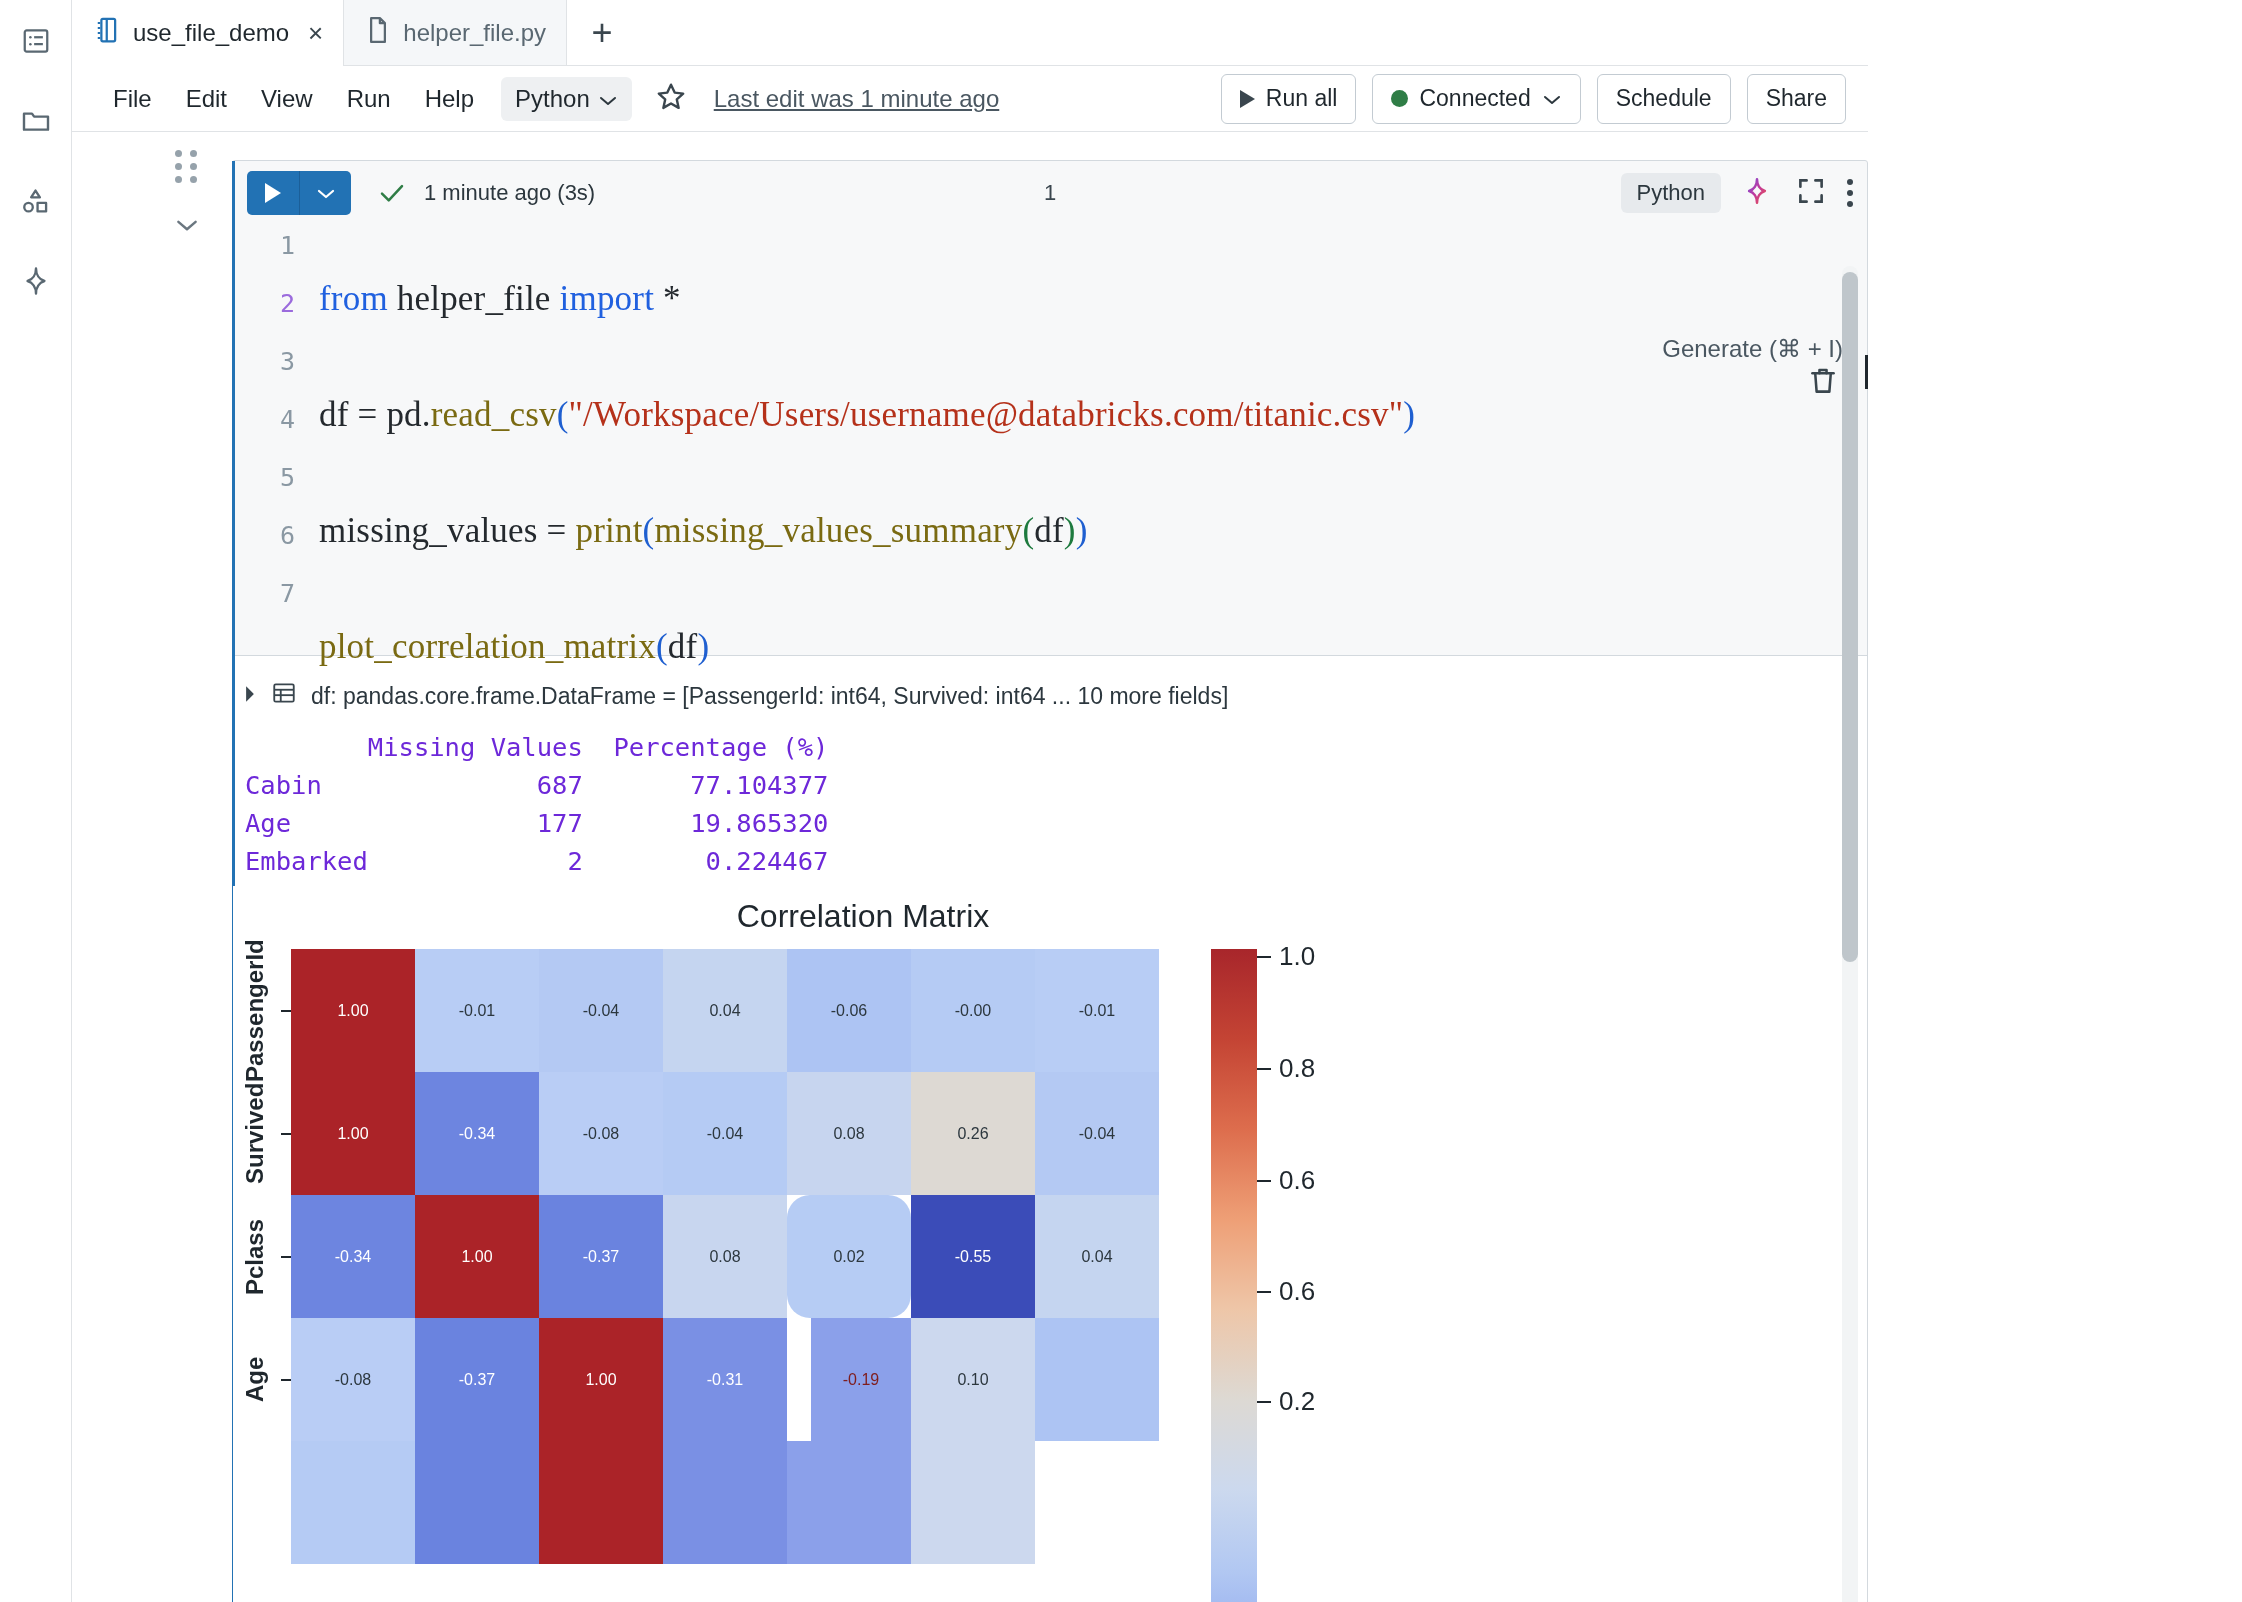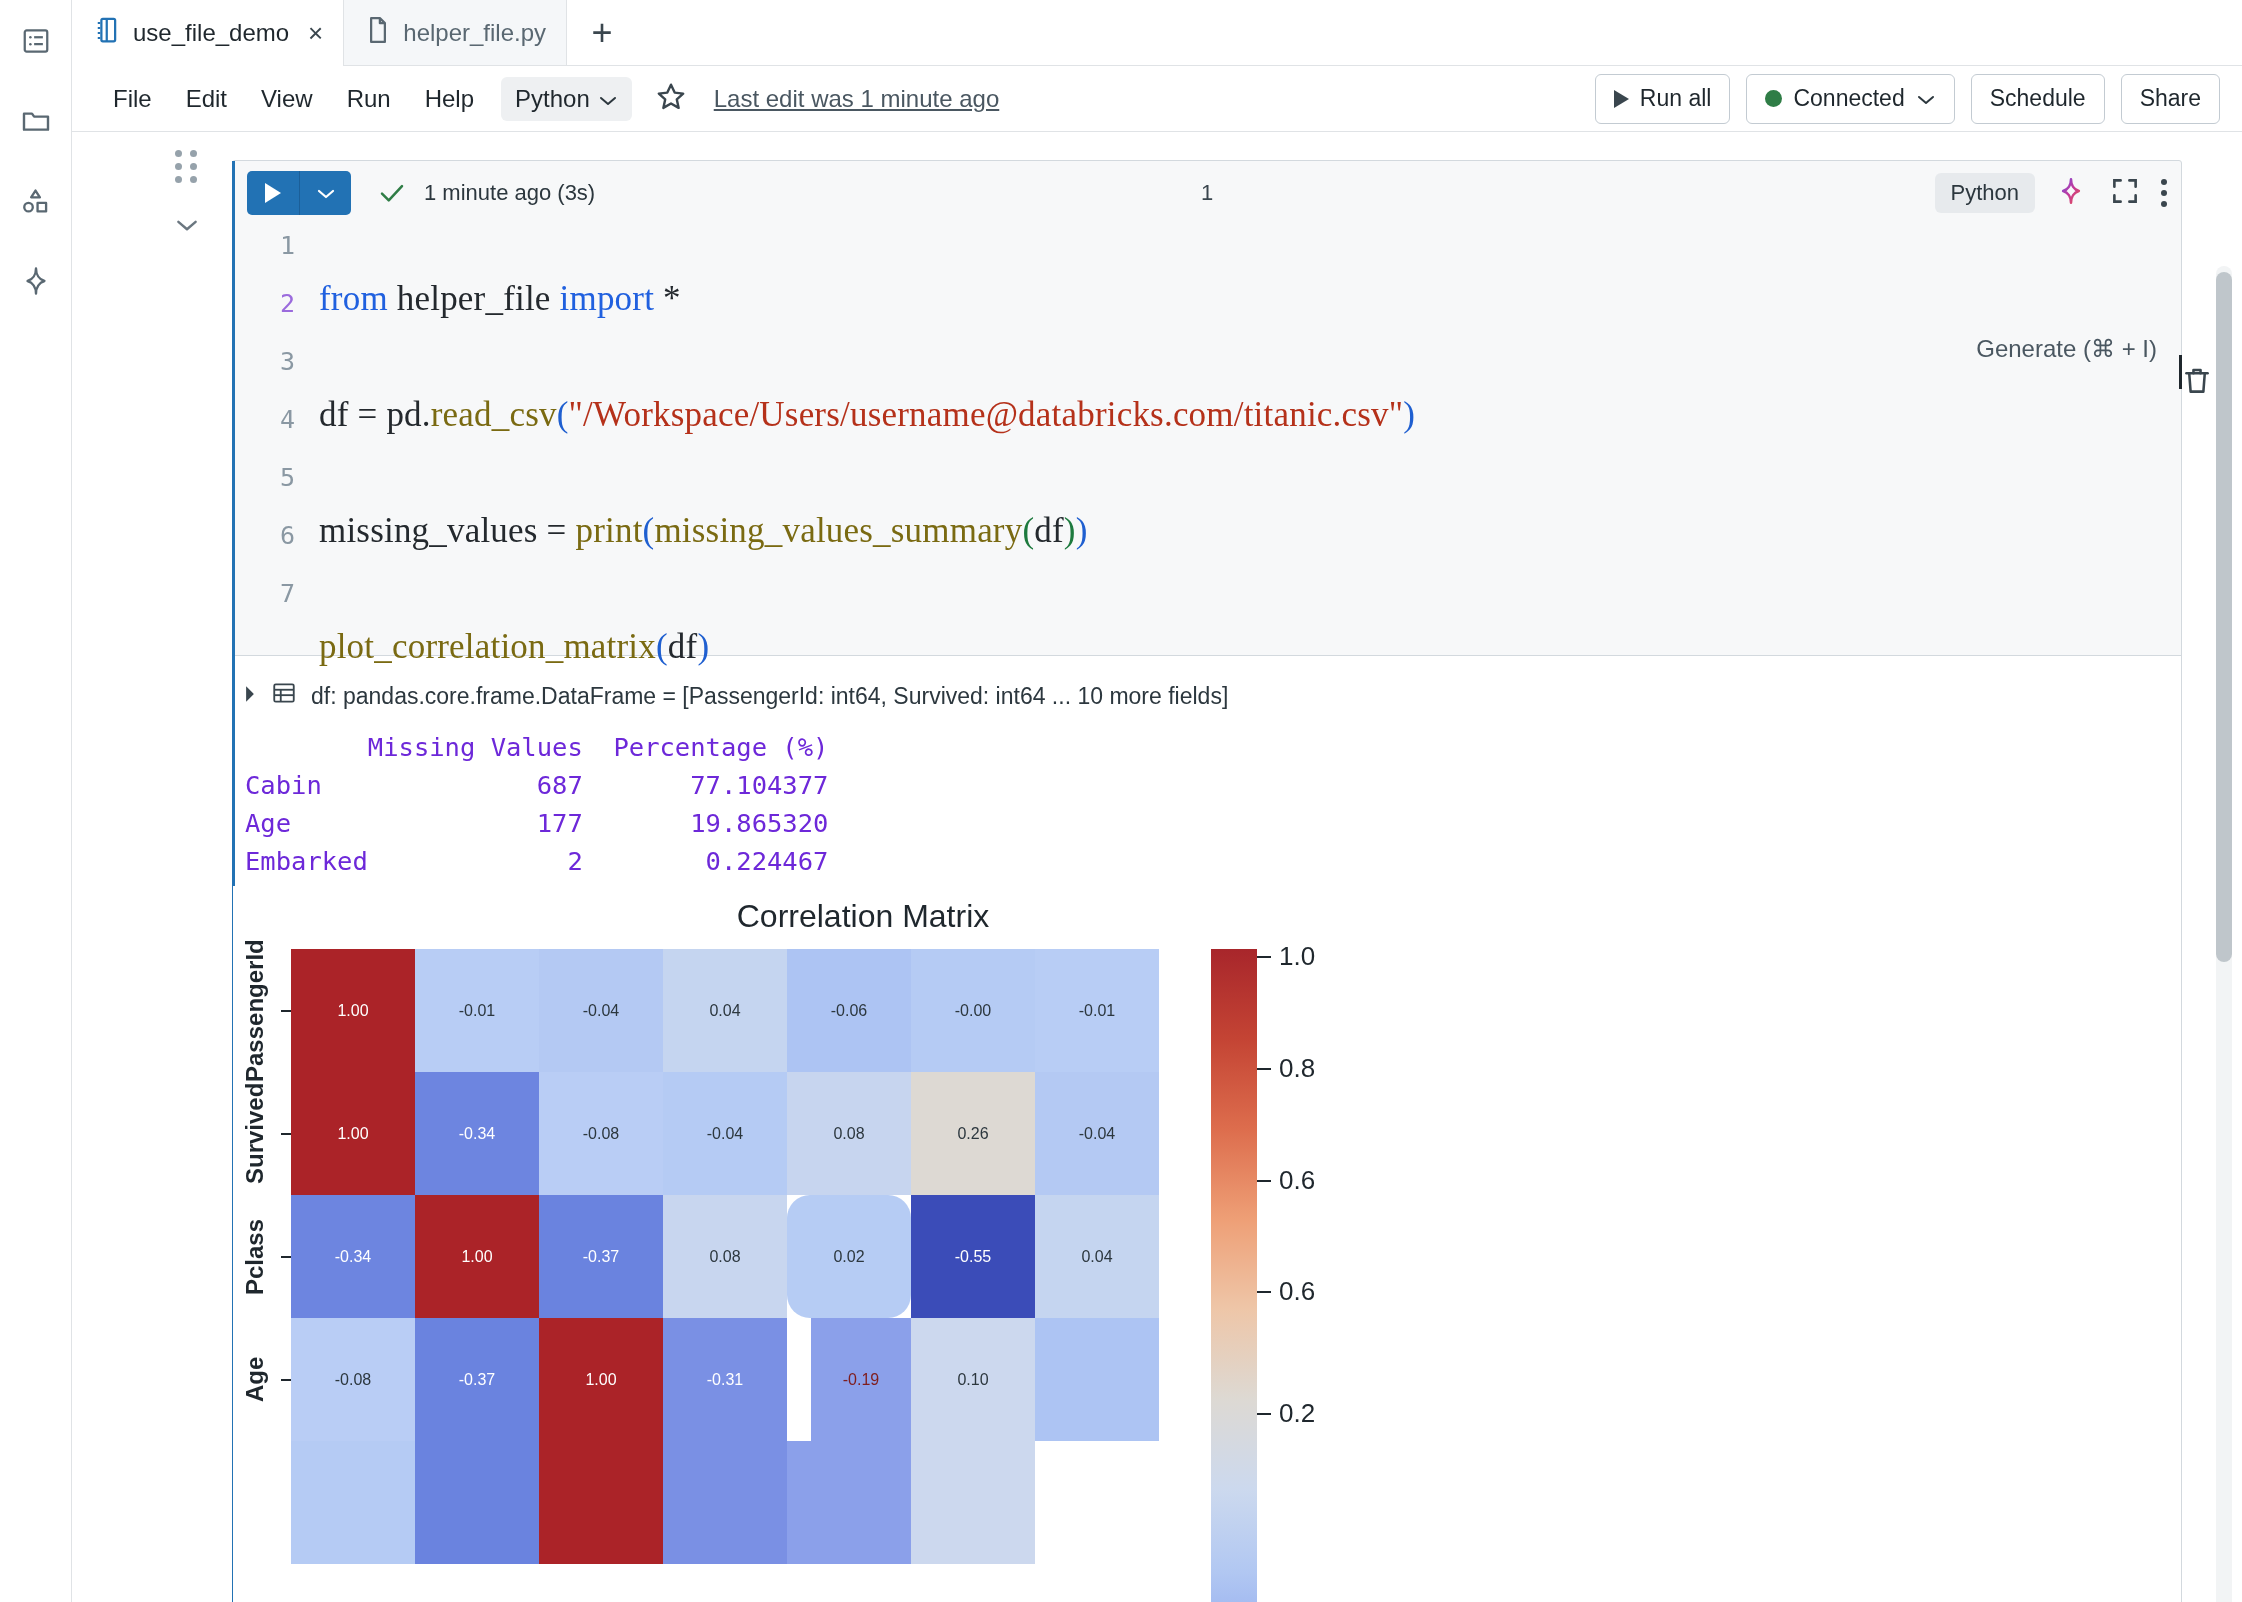--- a/index.html
+++ b/index.html
@@ -3,21 +3,21 @@
 <meta charset="utf-8">
 <style>
   * { box-sizing: border-box; margin: 0; padding: 0; }
   html, body {
     width: 2242px; height: 1602px;
     overflow: hidden;
     background: #ffffff;
     font-family: "Liberation Sans", sans-serif;
     color: #1f272d;
   }
-  .app { width: 2242px; height: 1602px; display: flex; position: relative; }
+  .app { width: 1868px; height: 1602px; display: flex; position: relative; }
 
   
   .rail {
     width: 72px; height: 100%;
     background: #ffffff;
     border-right: 1px solid #e0e3e6;
     display: flex; flex-direction: column; align-items: center;
     padding-top: 18px; gap: 34px;
     flex: 0 0 72px;
   }
@@ -600,21 +600,21 @@
                         <span class="tl">0.8</span>
                       </div>
                       <div class="cbar-tick" style="top:216px;">
                         <span class="tk"></span>
                         <span class="tl">0.6</span>
                       </div>
                       <div class="cbar-tick" style="top:327px;">
                         <span class="tk"></span>
                         <span class="tl">0.6</span>
                       </div>
-                      <div class="cbar-tick" style="top:449px;">
+                      <div class="cbar-tick" style="top:437px;">
                         <span class="tk"></span>
                         <span class="tl">0.2</span>
                       </div>
                     </div>
                   </div>
 
                 </div>
               </div>
             </div>
 

